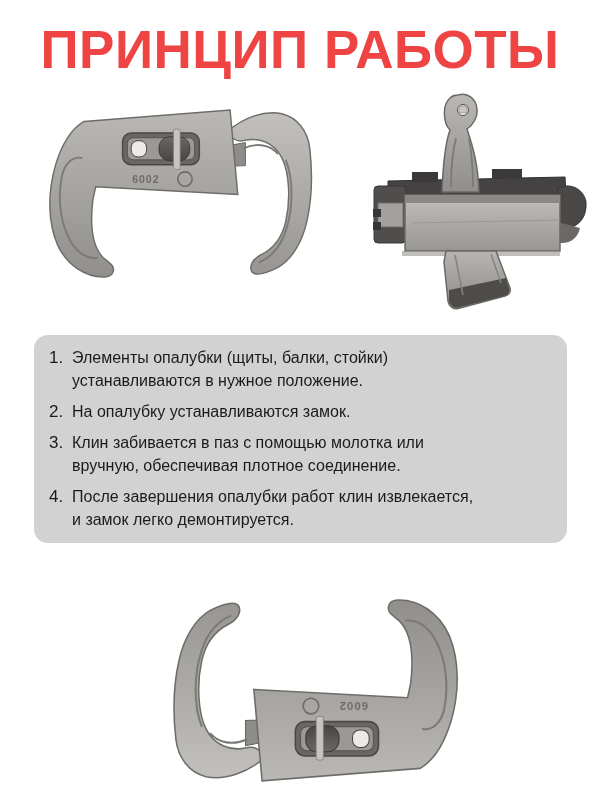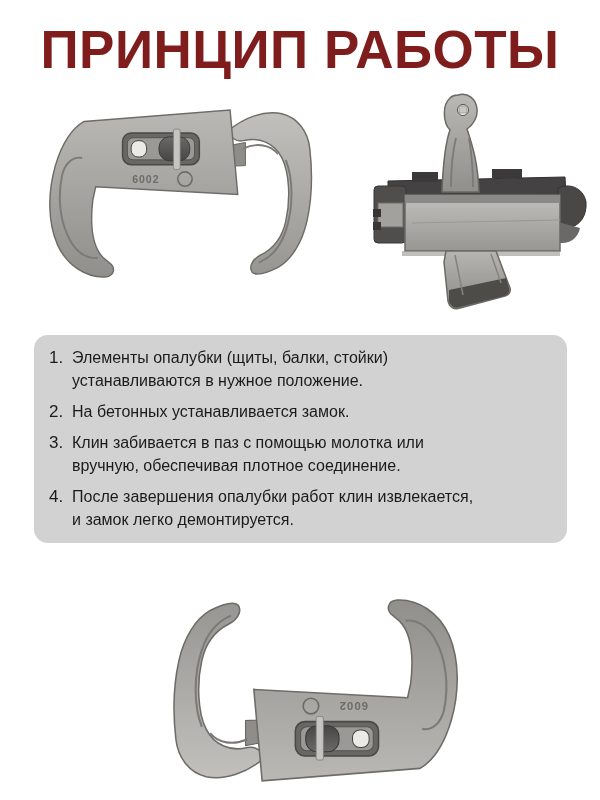--- a/index.html
+++ b/index.html
@@ -3,21 +3,21 @@
 <meta charset="utf-8">
 <style>
   html,body{margin:0;padding:0;background:#ffffff;}
   .page{
     position:relative;width:600px;height:800px;background:#ffffff;overflow:hidden;
     font-family:"Liberation Sans", sans-serif;
   }
   .title{
     position:absolute;top:20px;left:0;right:0;margin:0;
     text-align:center;font-size:53px;line-height:1.15;font-weight:700;
-    letter-spacing:.5px;color:#7f1d1d;
+    letter-spacing:.5px;color:#ef4444;
   }
   .img-top-left{position:absolute;left:40px;top:106px;width:288px;height:197px;}
   .img-top-right{position:absolute;left:372px;top:92px;width:225px;height:228px;}
   .img-bottom{position:absolute;left:156px;top:572px;width:312px;height:213px;}
   .steps-panel{
     position:absolute;left:34px;top:335px;width:533px;min-height:196px;
     box-sizing:border-box;background:#d2d2d2;border-radius:14px;
     padding:11px 16px 12px 15px;
     display:flex;flex-direction:column;gap:8px;
   }
@@ -128,21 +128,21 @@
   </svg>
 
   <div class="steps-panel">
     <div class="step">
       <span class="step-num">1.</span>
       <span class="step-text">Элементы опалубки (щиты, балки, стойки)
 устанавливаются в нужное положение.</span>
     </div>
     <div class="step">
       <span class="step-num">2.</span>
-      <span class="step-text">На бетонных устанавливается замок.</span>
+      <span class="step-text">На опалубку устанавливаются замок.</span>
     </div>
     <div class="step">
       <span class="step-num">3.</span>
       <span class="step-text">Клин забивается в паз с помощью молотка или
 вручную, обеспечивая плотное соединение.</span>
     </div>
     <div class="step">
       <span class="step-num">4.</span>
       <span class="step-text">После завершения опалубки работ клин извлекается,
 и замок легко демонтируется.</span>

